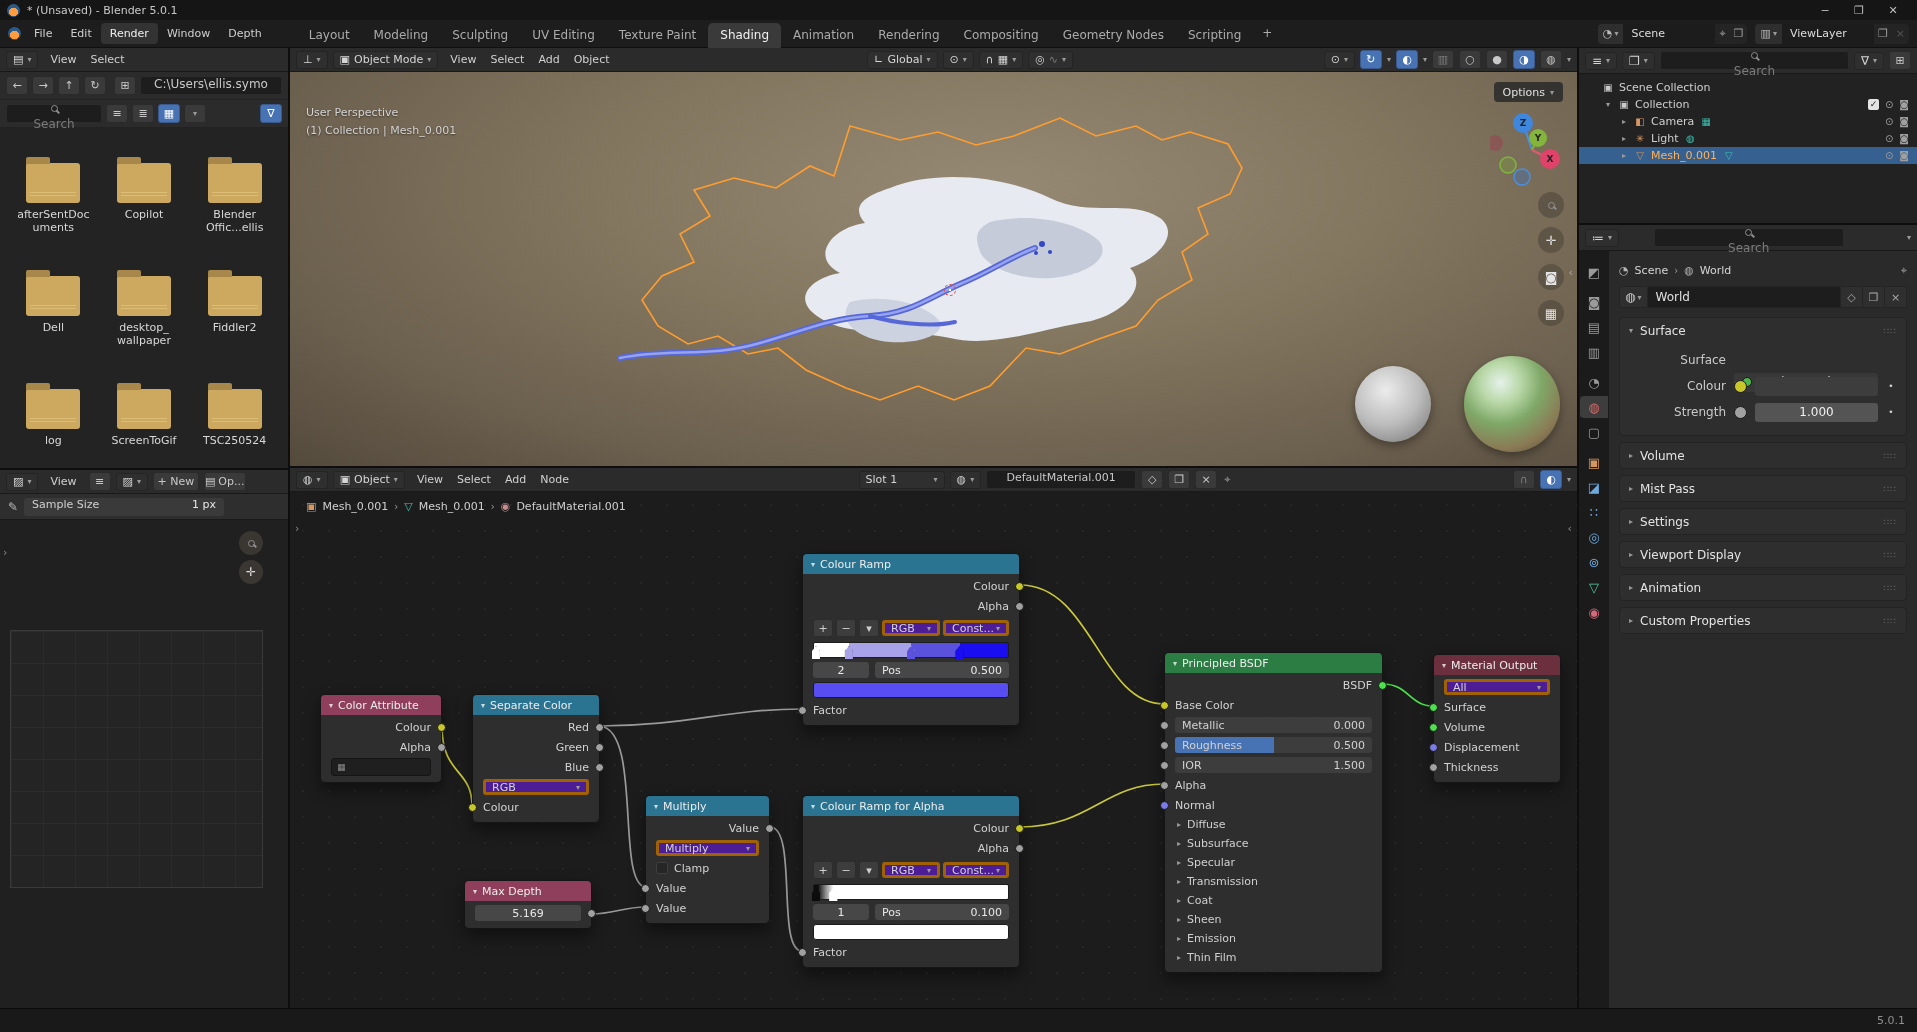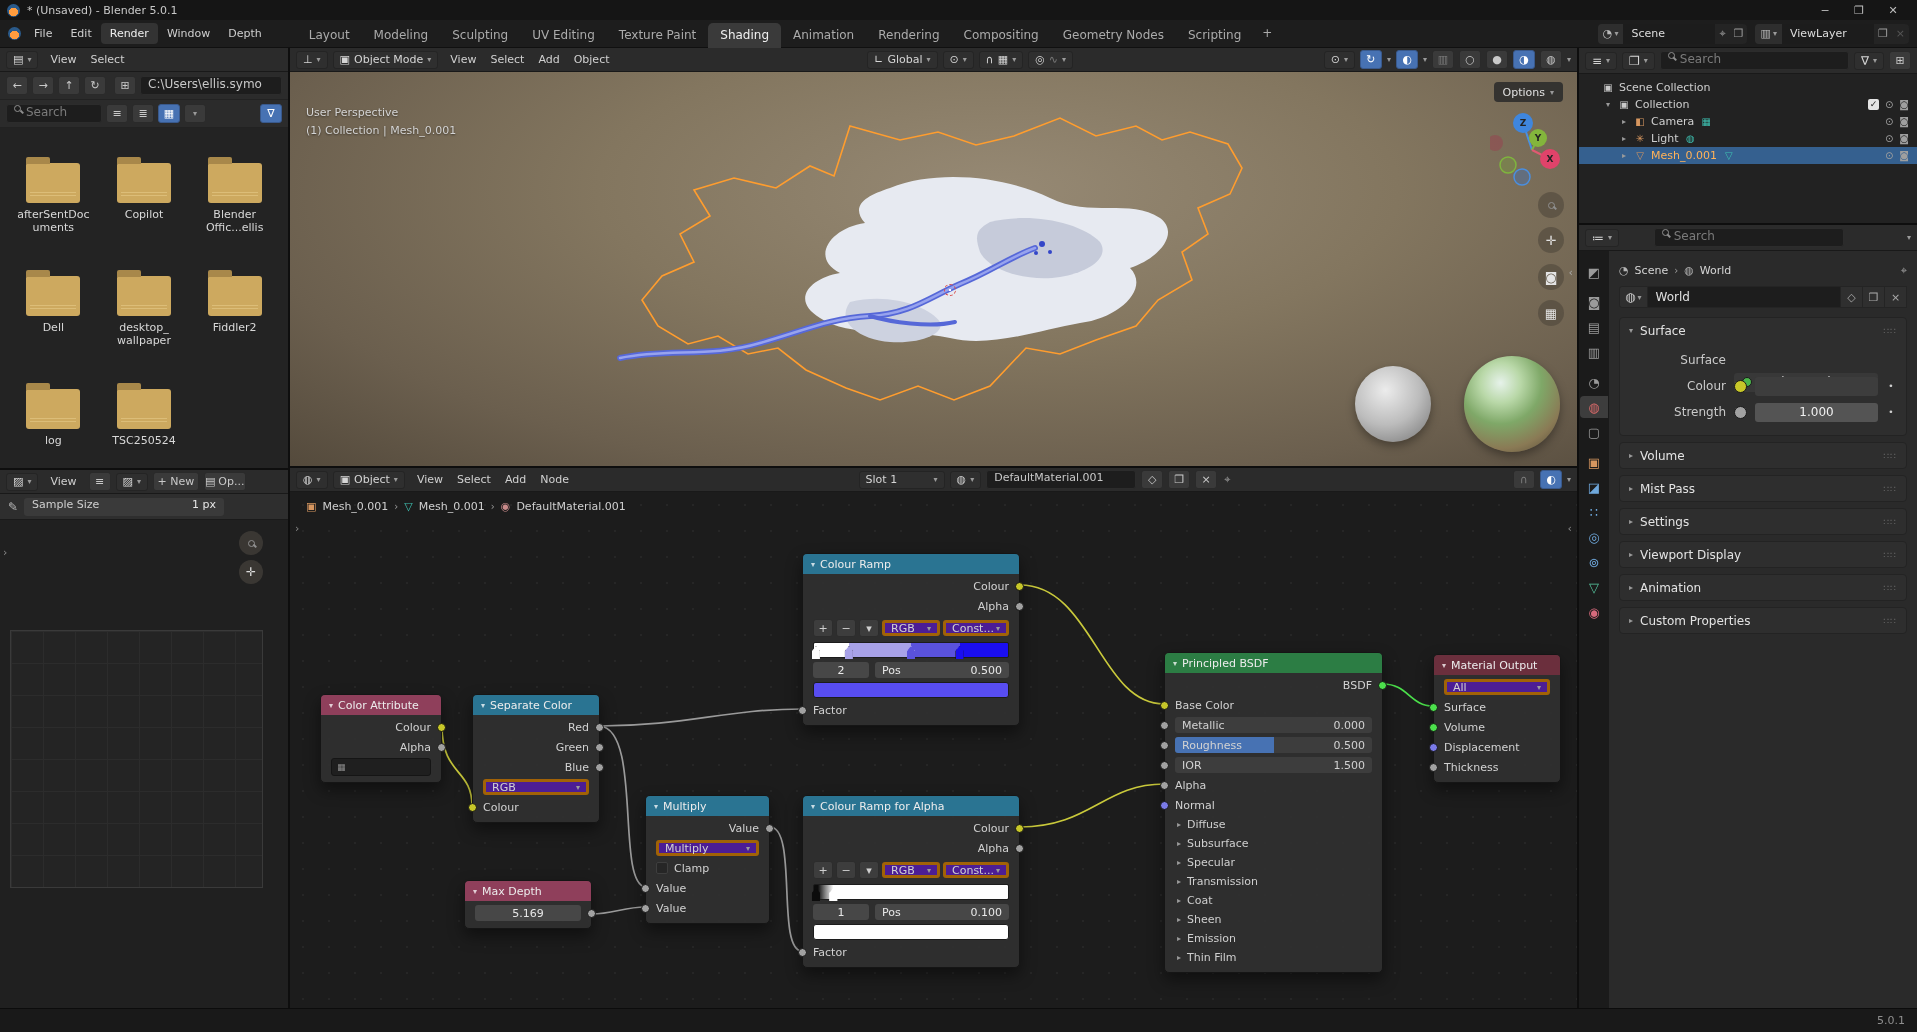--- a/index.html
+++ b/index.html
@@ -34,21 +34,21 @@
   .center-col{ flex:1; display:flex; flex-direction:column; min-width:0; }
   .right-col { width:340px; display:flex; flex-direction:column; border-left:2px solid #0e0e0e; }
 
   .ed-header { height:24px; background:#2b2b2b; border-bottom:1px solid #191919; display:flex; align-items:center; gap:5px; padding:0 6px; font-size:11px; color:#cfcfcf; flex:0 0 auto; }
   .dd { display:flex; align-items:center; gap:4px; background:#2f2f2f; border:1px solid #242424; border-radius:3px; padding:1px 6px; height:18px; color:#d5d5d5; }
   .chev { font-size:8px; color:#9a9a9a; }
   .hmenu { padding:2px 7px; border-radius:3px; color:#d0d0d0; }
   .tbtn { min-width:22px; height:19px; background:#3a3a3a; border:1px solid #2a2a2a; border-radius:3px; display:flex; align-items:center; justify-content:center; color:#c9c9c9; font-size:11px; }
   .tbtn.blue { background:#4772b3; border-color:#39598c; color:#fff; }
   .tbtn.dim { color:#7d7d7d; }
-  .txtfield { background:#1d1d1d; border:1px solid #2c2c2c; border-radius:3px; height:19px; display:flex; align-items:flex-start; gap:5px; padding:0 7px; color:#c8c8c8; }
+  .txtfield { background:#1d1d1d; border:1px solid #2c2c2c; border-radius:3px; height:19px; display:flex; align-items:center; gap:5px; padding:0 7px; color:#c8c8c8;flex-direction:column; }
   .placeholder { color:#7b7b7b; }
   .mag { width:7px; height:7px; border:1.4px solid #8f8f8f; border-radius:50%; position:relative; flex:0 0 auto; }
   .mag::after { content:''; position:absolute; width:4px; height:1.5px; background:#8f8f8f; transform:rotate(45deg); right:-3.5px; bottom:-1px; }
 
   
   .file-browser { height:422px; display:flex; flex-direction:column; background:#232323; border-bottom:2px solid #0e0e0e; }
   .fb-row { height:28px; background:#2b2b2b; display:flex; align-items:center; gap:4px; padding:0 6px; border-bottom:1px solid #222; }
   .fb-folders { flex:1; overflow:hidden; display:grid; grid-template-columns:repeat(3,1fr); grid-auto-rows:113px; padding:35px 8px 0; }
   .folder-item { text-align:center; }
   .folder-icon { width:54px; height:40px; margin:0 auto; background:#cda95f; border-radius:2px 3px 3px 3px; position:relative; }
@@ -286,20 +286,26 @@
             </div>
             <div class="folder-item">
               <div class="folder-icon"></div>
               <div class="folder-label">
                 <div>log</div>
               </div>
             </div>
             <div class="folder-item">
               <div class="folder-icon"></div>
               <div class="folder-label">
+                <div>ScreenToGif</div>
+              </div>
+            </div>
+            <div class="folder-item">
+              <div class="folder-icon"></div>
+              <div class="folder-label">
                 <div>TSC250524</div>
               </div>
             </div>
           </div>
       </div>
 
       <div class="image-editor">
         <div class="ed-header">
           <span class="dd">
               <span>▨</span>

